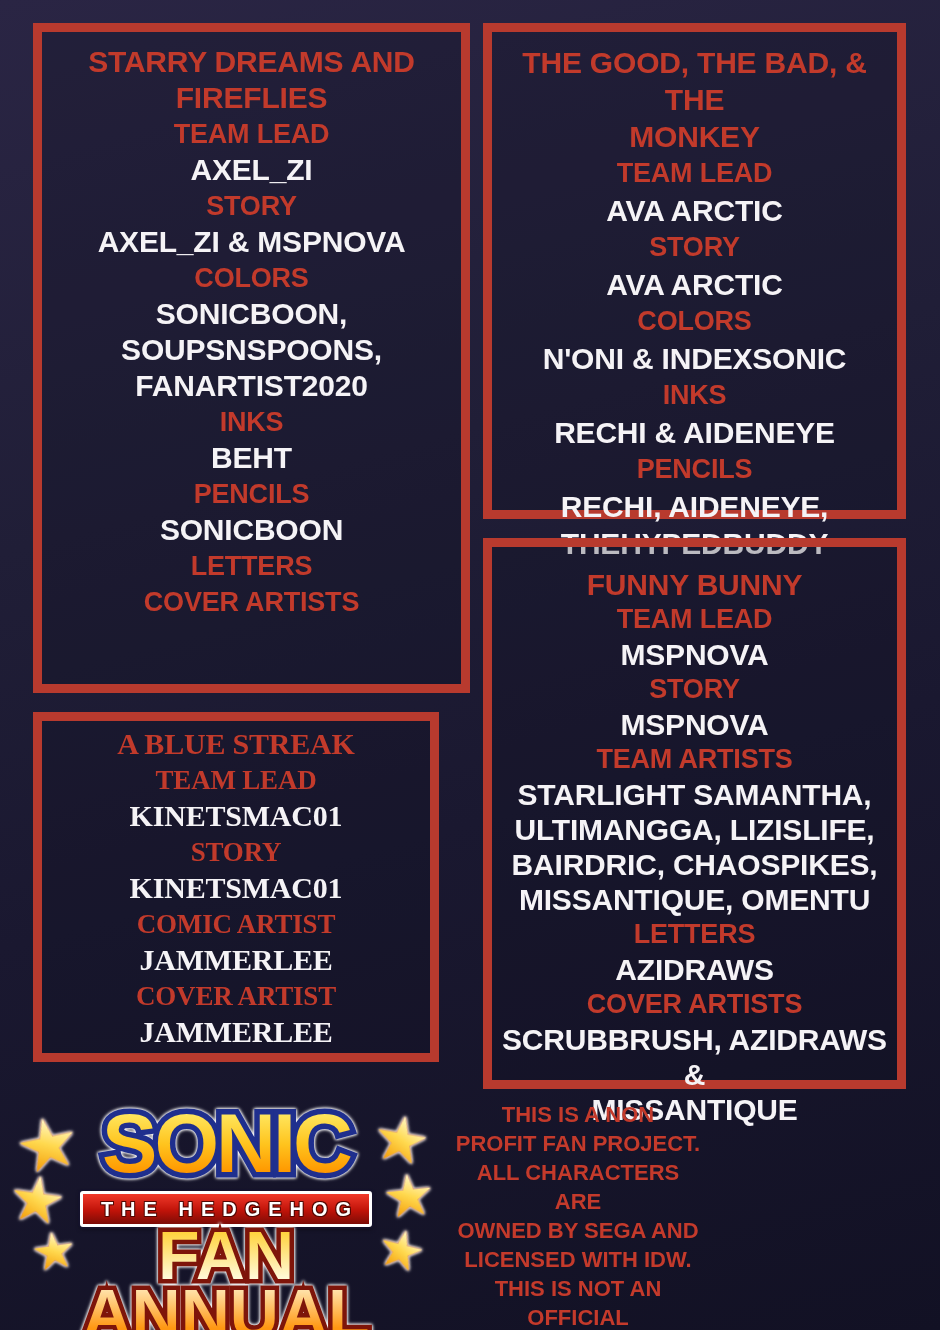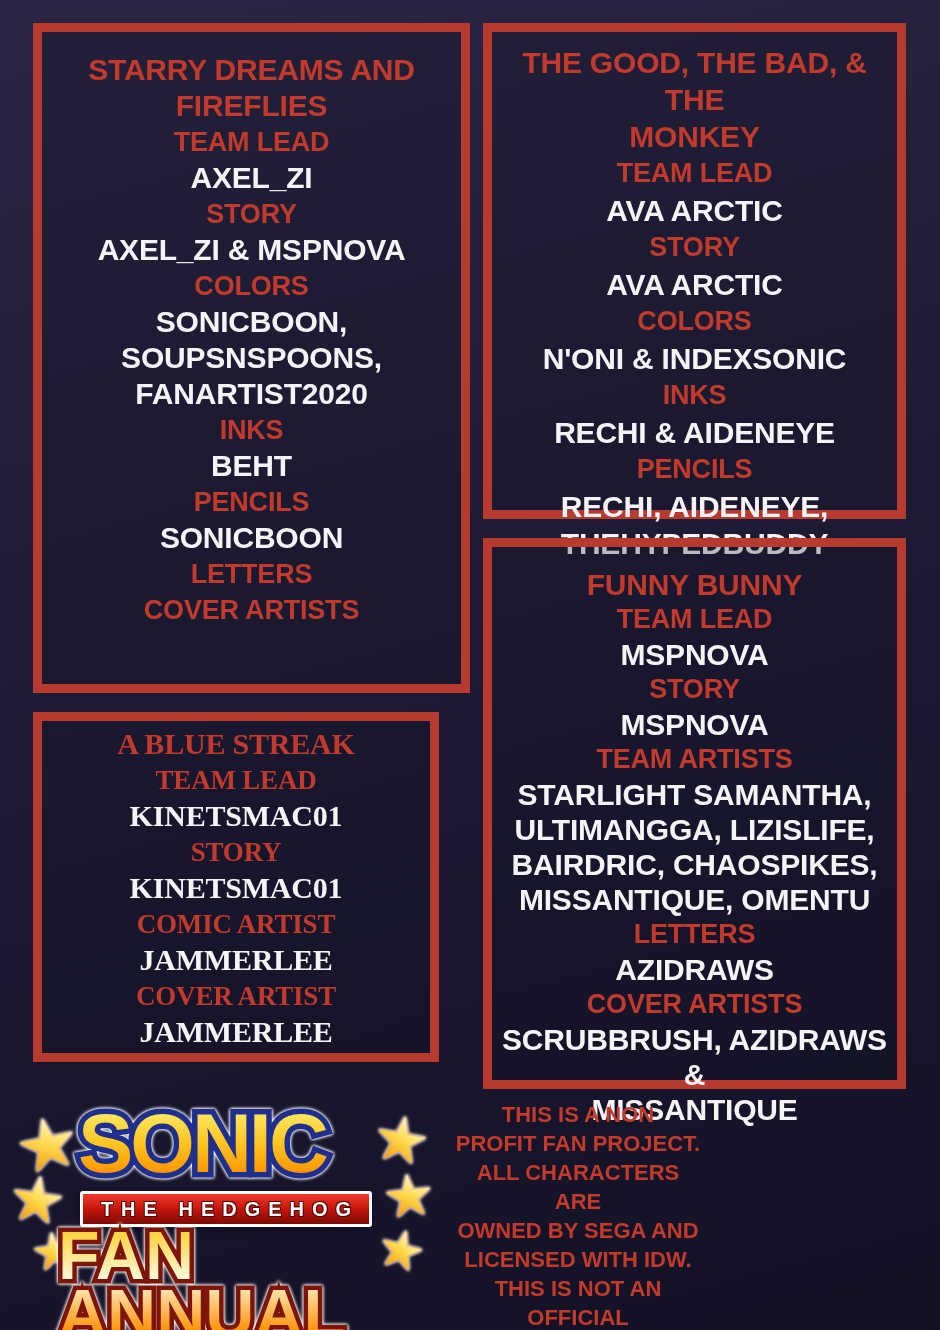--- a/index.html
+++ b/index.html
@@ -12,34 +12,34 @@
   .credit-box{
     position:absolute;box-sizing:border-box;
     border:9px solid #b83a2e;
     background:rgba(16,14,32,0.25);
     text-align:center;letter-spacing:-0.2px;
   }
   .credit-box h2,.credit-box h3,.credit-box p{margin:0;white-space:pre-line;font-weight:700;}
   .credit-box h2{color:#c23a2b;font-size:30px;}
   .credit-box h3{color:#c23a2b;font-size:27px;}
   .credit-box p{color:#f5f3f6;font-size:30px;}
-  .b1{left:33px;top:23px;width:437px;height:670px;line-height:36px;padding-top:20px;}
+  .b1{left:33px;top:23px;width:437px;height:670px;line-height:36px;padding-top:12px;}
   .b2{left:483px;top:23px;width:423px;height:496px;line-height:37px;padding-top:12px;}
   .b3{left:33px;top:712px;width:406px;height:350px;line-height:36px;padding-top:5px;font-family:Liberation Serif, serif;}
   .b4{left:483px;top:538px;width:423px;height:551px;line-height:35px;padding-top:20px;}
   
   .disclaimer,.thanks{
     position:absolute;top:1100px;margin:0;
     color:#c43a2b;font-weight:700;text-align:center;white-space:pre-line;
   }
   .disclaimer{left:452px;width:252px;font-size:22px;line-height:29px;}
   .thanks{left:712px;width:222px;font-size:22.5px;line-height:29px;}
   
   .logo{position:absolute;left:8px;top:1098px;width:436px;height:192px;}
-  .stack{position:absolute;}
+  .stack{position:absolute;text-align:center;}
   .stack>span{position:absolute;left:0;top:0;width:100%;font-weight:700;}
   .sonic-stack{left:70px;top:0;width:296px;height:94px;
     filter:drop-shadow(0 0 1.6px #ffffff) drop-shadow(0 0 1.6px #ffffff);}
   .sonic-stack>span{font-size:83px;line-height:92px;letter-spacing:-3px;}
   .sonic-back{-webkit-text-stroke:11px #1f2f8e;color:#1f2f8e;}
   .sonic-front{color:transparent;background:linear-gradient(180deg,#ffe55c 18%,#ffc41e 50%,#ff9800 80%);
     -webkit-background-clip:text;background-clip:text;}
   .banner{
     position:absolute;left:72px;top:93px;width:292px;height:36px;box-sizing:border-box;
     background:linear-gradient(180deg,#f1392a 0%,#c01309 55%,#7c0b06 100%);

